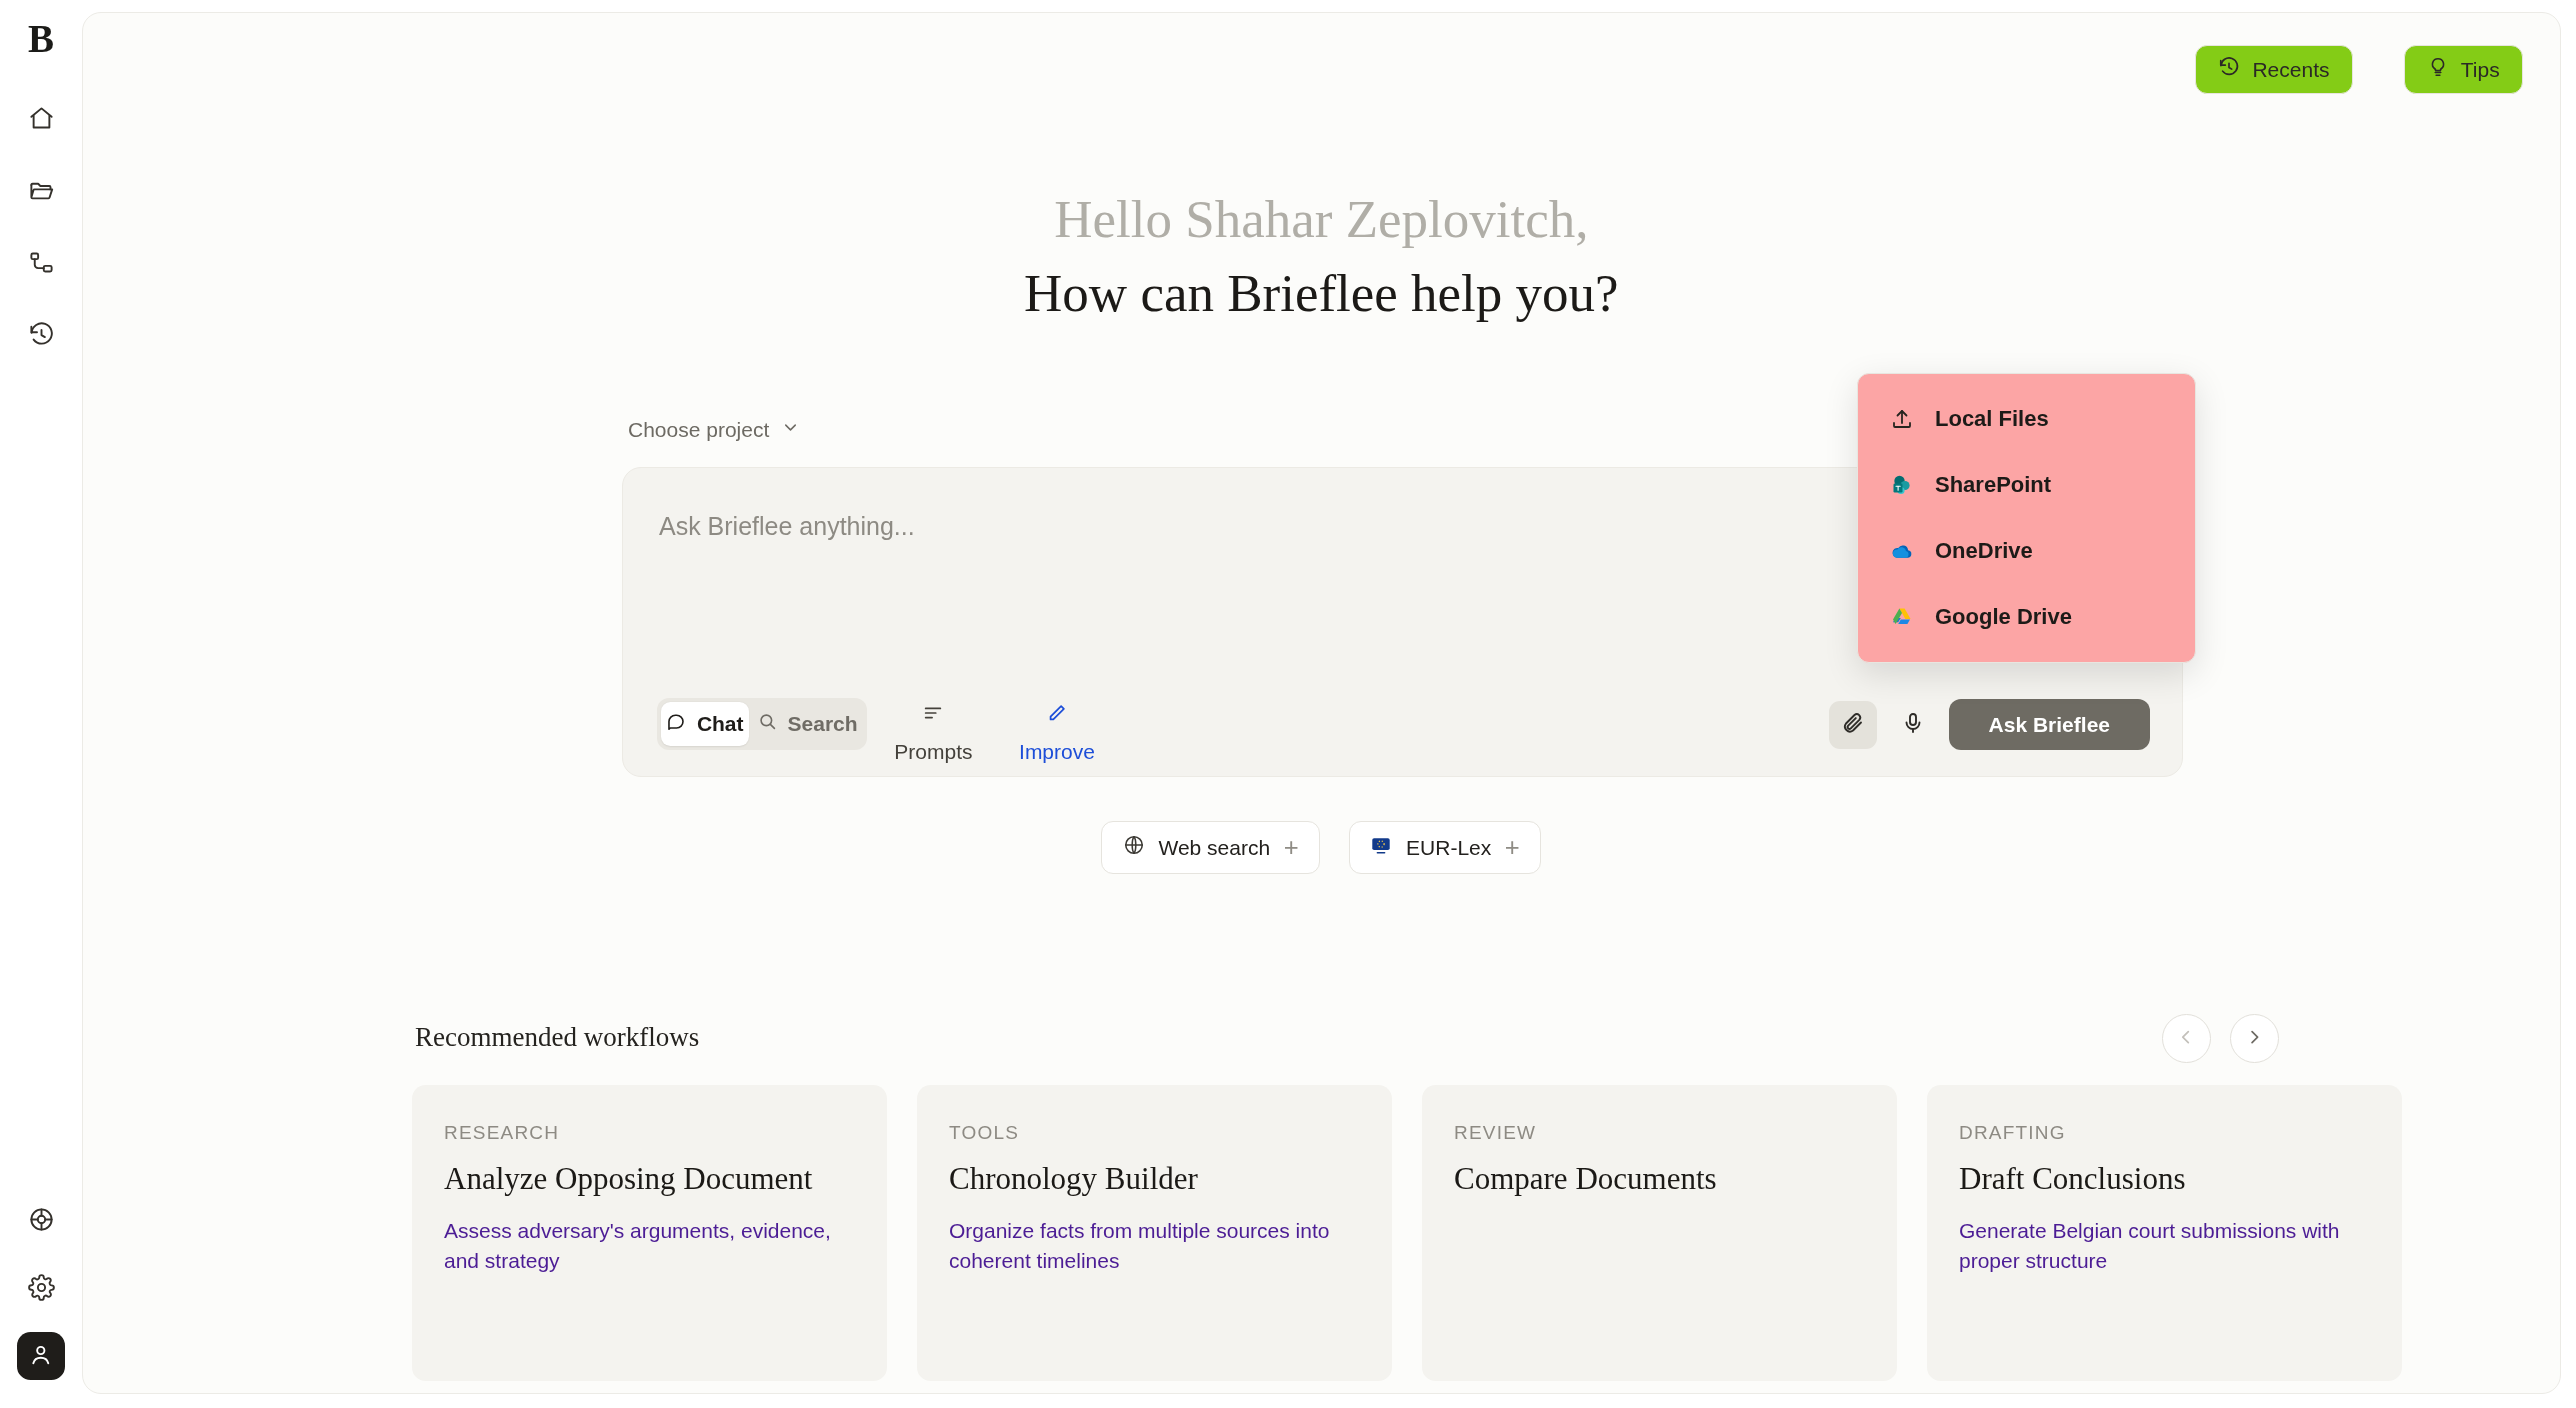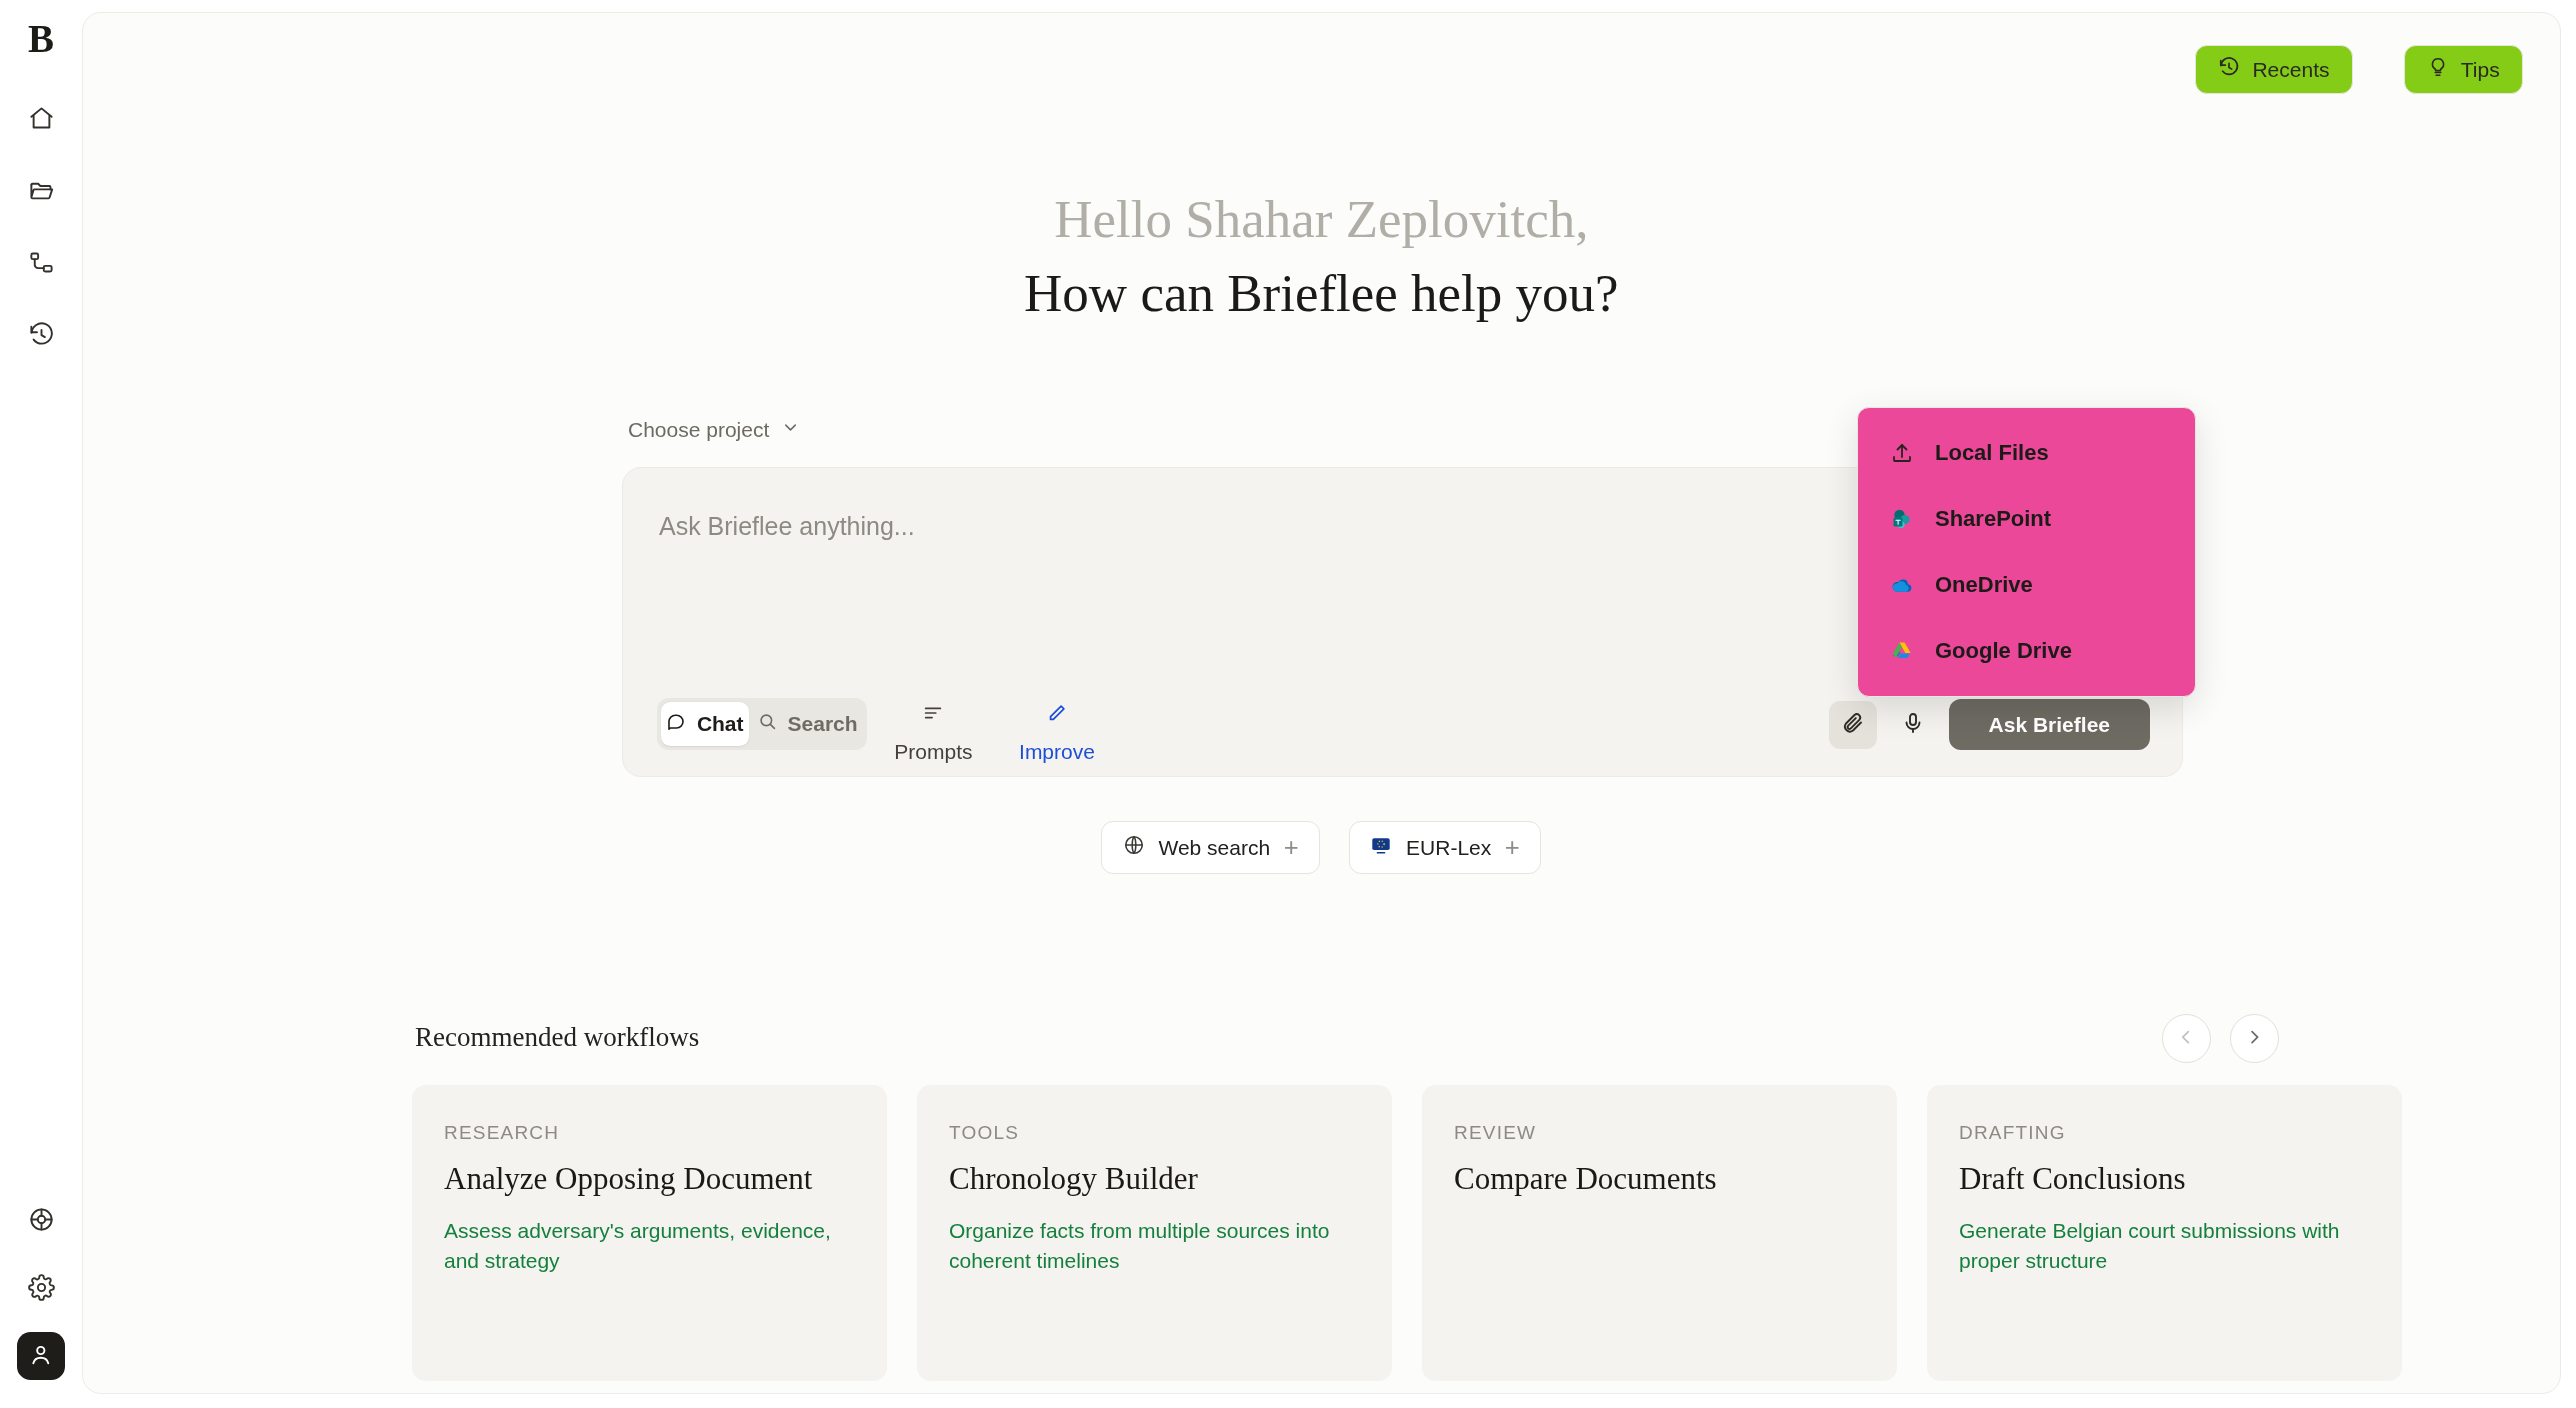--- a/index.html
+++ b/index.html
@@ -254,24 +254,24 @@
     gap: 13.6px;
     font-size: 21px;
     color: #23211e;
     font-weight: 500;
   }
   .chip .plus { color: #8f8c85; font-size: 25.6px; line-height: 1; }
 
   
   .dropdown {
     position: absolute;
-    top: 394px;
+    top: 360px;
     left: 1774px;
     width: 339px;
-    background: #ec4899;
+    background: #fca5a5;
     border: 0.9px solid #e8e6e0;
     border-radius: 12px;
     box-shadow: 0 10.2px 34px rgba(0,0,0,.12);
     padding: 12px 0;
     z-index: 40;
   }
   .dd-item {
     height: 66px;
     display: flex;
     align-items: center;
@@ -337,21 +337,21 @@
     font-family: "Liberation Serif", serif;
     font-size: 31px;
     color: #1b1916;
     margin-top: 17px;
     line-height: 1.15;
   }
   .card-desc {
     margin-top: 19px;
     font-size: 21px;
     line-height: 1.45;
-    color: #15803d;
+    color: #4c1d95;
   }
 </style>
 </head>
 <body>
 
 <div class="app">
 
   <div class="sidebar">
     <div class="logo">B</div>
 

